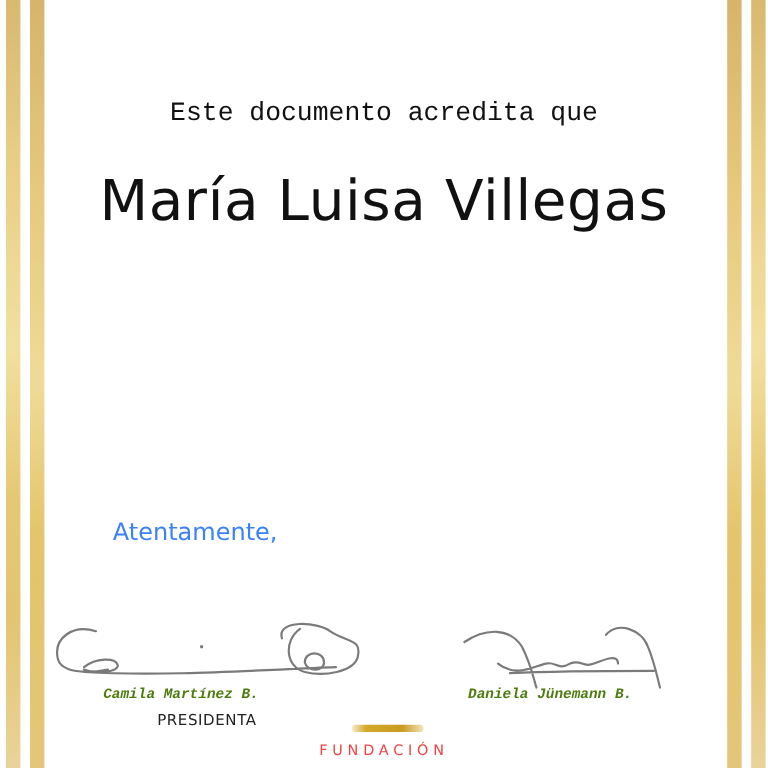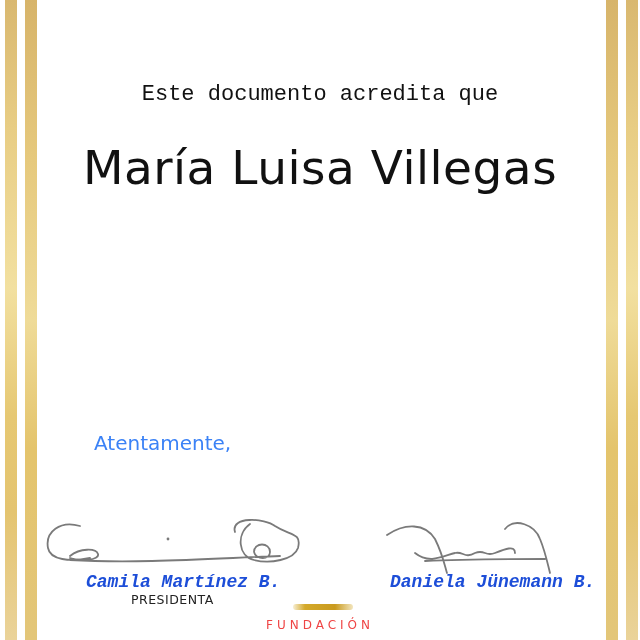--- a/index.html
+++ b/index.html
@@ -8,21 +8,21 @@
     background: linear-gradient(180deg, #d9b870 0%, #e8cd84 20%, #f2e0a0 45%, #e6c873 65%, #e4c470 80%, #ead39a 100%); }
   .bar.inner { background: linear-gradient(180deg, #d7b46a 0%, #e6c97d 25%, #efdb98 50%, #e4c46c 70%, #e3c679 100%); }
   .serif { font-family: Liberation Mono, monospace; }
   .sans { font-family: "DejaVu Sans", "Liberation Sans", sans-serif; }
   .intro { position:absolute; top:82px; left:0; width:640px; text-align:center; font-size:22px; color:#111; }
   .name { position:absolute; top:140px; left:0; width:640px; text-align:center; font-size:47px; color:#111; letter-spacing:0.5px; }
   .body { position:absolute; top:229px; left:94px; width:500px; font-size:16.2px; line-height:35px; color:#1a1a1a; }
   .body div { white-space:nowrap; }
   .closing { position:absolute; top:385px; left:94px; font-size:20px; color:#3b82f6;margin-top:46px; }
   .sig { position:absolute; }
-  .signame { position:absolute; font-size:18px; font-weight:bold; font-style:italic; color:#1d4ed8; white-space:nowrap; }
+  .signame { position:absolute; font-size:12px; font-weight:bold; font-style:italic; color:#4d7c0f; white-space:nowrap; }
   .sigrole { position:absolute; font-size:12.5px; color:#222; letter-spacing:0.5px;margin-left:10px; }
   .brush { position:absolute; left:293px; top:604px; width:60px; height:6px; border-radius:3px;
     background: linear-gradient(90deg, rgba(214,170,40,0.2), #d4a92a 20%, #c99a1e 70%, rgba(214,170,40,0.3)); }
   .logo-text { position:absolute; left:240px; top:618px; width:160px; text-align:center; font-size:12px; letter-spacing:4px; color:#ef4444; }
 </style>
 </head>
 <body>
 
 <div class="bar" style="left:5px"></div>
 <div class="bar inner" style="left:25px"></div>

